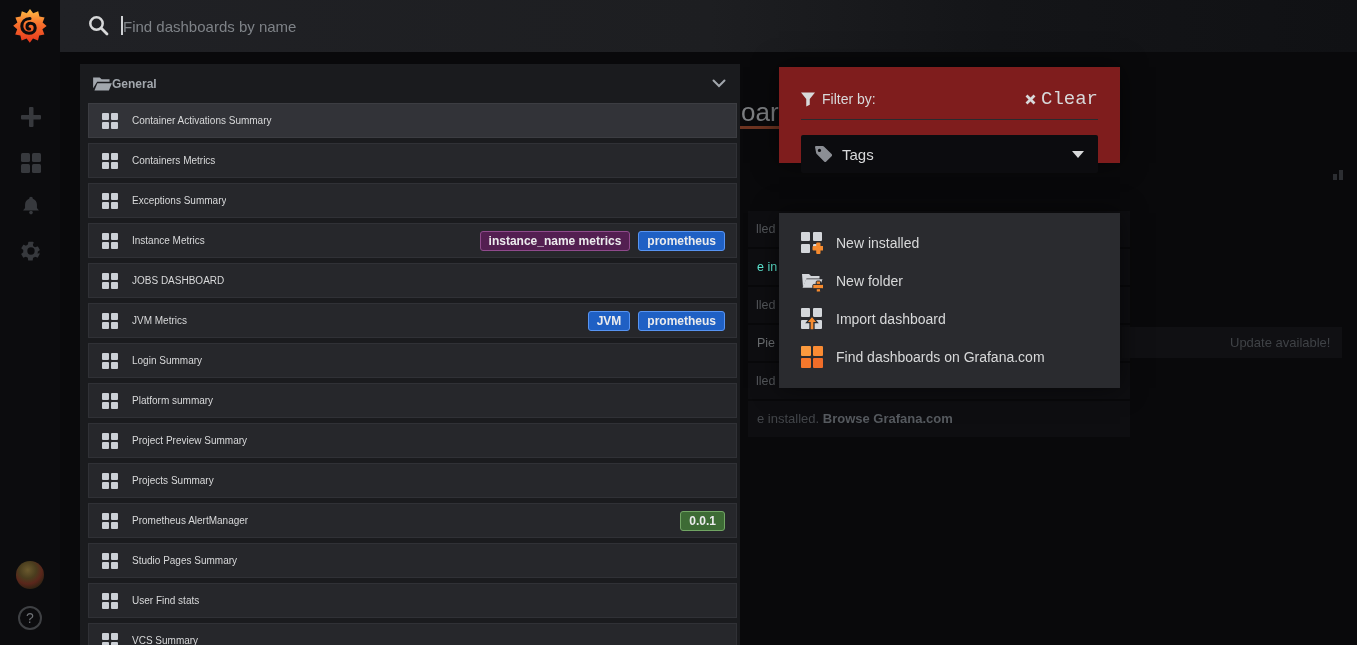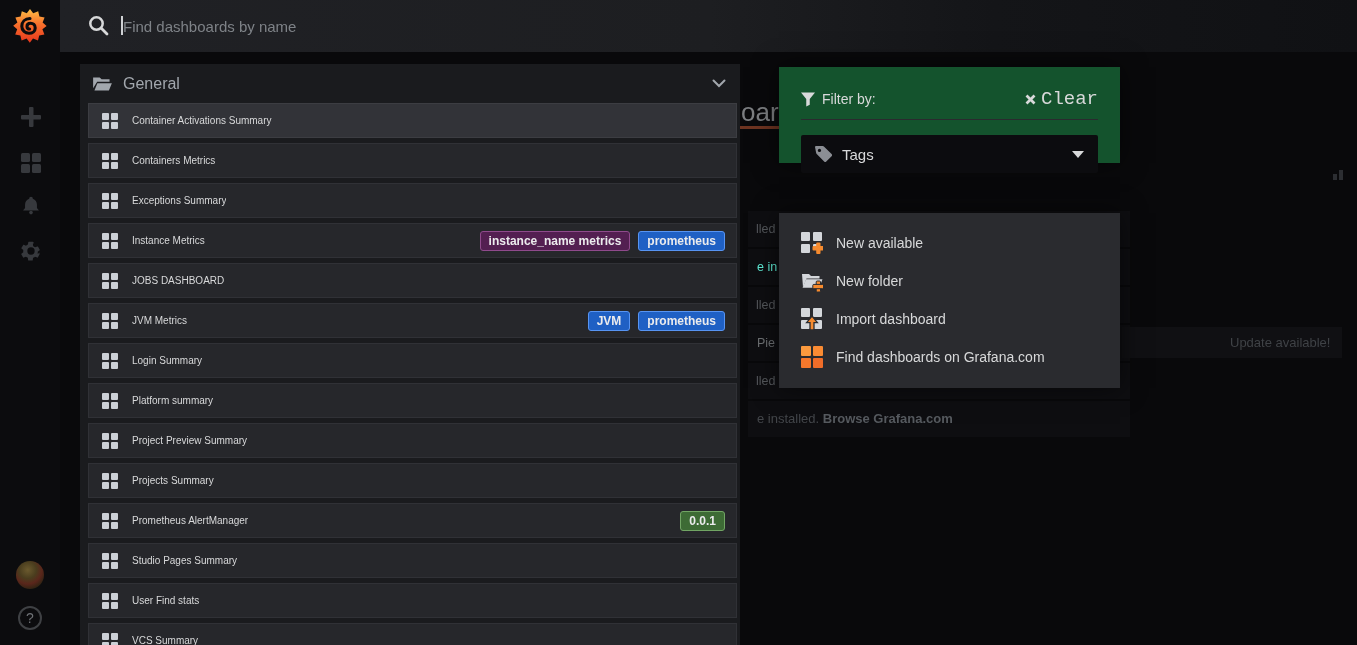--- a/index.html
+++ b/index.html
@@ -36,33 +36,33 @@
     background:linear-gradient(90deg,#202125 0%,#1d1e21 50%,#141518 72%,#101114 100%); }
   .search-ic { position:absolute; left:28px; top:15px; }
   .search-input { position:absolute; left:63px; top:10px; width:640px; height:32px; background:transparent;
     border:none; outline:none; color:#d8d9da; font-size:15px; font-family:"Liberation Sans",sans-serif; }
   .search-input::placeholder { color:#7e8287; opacity:1; }
   .text-caret { position:absolute; left:61px; top:16px; width:1.5px; height:19px; background:#cfd1d4; }
 
   
   .results { position:absolute; left:80px; top:64px; width:660px; height:581px; background:#1a1b1e; z-index:4; }
   .results-header { height:39px; display:flex; align-items:center; padding:0 14px 0 13px; cursor:pointer; }
-  .folder-label { margin-left:11px; font-size:16px; color:#a2a7ad; }
+  .folder-label { font-size:12px; color:#a2a7ad;font-weight:bold; }
   .header-chevron { margin-left:auto; display:flex; }
   .row { margin:0 3px 5px 8px; height:35px; background:#26272b; border:1px solid #303136;
     display:flex; align-items:center; padding:0 11px 0 13px; cursor:pointer; }
   .row.selected { background:#323338; border-color:#3c3d42; }
   .row-grid-ic { display:flex; flex:none; }
   .row-title { margin-left:14px; font-size:10px; color:#d8d9da; white-space:nowrap; overflow:hidden; }
   .row-tags { margin-left:auto; display:flex; gap:8px; }
   .tag { font-size:12px; font-weight:bold; color:#ebebed; padding:2px 8px; border-radius:3px;
     border:1px solid; white-space:nowrap; cursor:pointer; }
 
   
-  .filter-panel { position:absolute; left:779px; top:67px; width:341px; height:96px; background:#14532d;
+  .filter-panel { position:absolute; left:779px; top:67px; width:341px; height:96px; background:#7f1d1d;
     z-index:7; box-shadow:0 0 24px rgba(0,0,0,.55); }
   .fp-row { display:flex; align-items:center; margin:21px 22px 0 22px; }
   .fp-label { margin-left:7px; font-size:14px; color:#d8d9da; }
   .clear-btn { margin-left:auto; display:flex; align-items:center; gap:5px; font-size:19px;
     color:#d8d9da; cursor:pointer;font-family:Liberation Mono, monospace; }
   .fp-divider { margin:9px 22px 0 22px; border-top:1px solid #2a2b2f; }
   .tags-select { margin:15px 22px 0 22px; height:38px; background:#0c0c0f; border-radius:2px;
     display:flex; align-items:center; padding:0 14px; cursor:pointer; }
   .tags-select-label { margin-left:10px; font-size:15px; color:#d8d9da; }
   .caret-down { margin-left:auto; width:0; height:0; border-left:6px solid transparent;
@@ -410,21 +410,21 @@
               <rect x="12" y="0" width="9" height="9" rx="1"></rect>
               <rect x="0" y="12" width="9" height="9" rx="1"></rect>
               <rect x="12" y="12" width="5" height="5" rx="1"></rect>
             </g>
             <g fill="#f68b2f">
               <rect x="15.2" y="10.5" width="4.3" height="11.5" rx="1"></rect>
               <rect x="11.5" y="14.1" width="11.5" height="4.3" rx="1"></rect>
             </g>
           </svg>
         </span>
-        <span class="menu-item-label">New available</span>
+        <span class="menu-item-label">New installed</span>
       </div>
       <div class="menu-item">
         <span class="menu-ic">
           <svg width="22" height="22" viewBox="0 0 22 22">
             <path fill="#d4d7db" d="M1 4 h7 l2 2 h8.5 v2.5 h-13 L2 17.5 z"></path>
             <path fill="#d4d7db" d="M5 9.2 H21.5 L18.2 17.8 H1.6 z"></path>
             <g fill="#f68b2f" stroke="#2a2b2f" stroke-width="1">
               <rect x="15.2" y="11" width="4.3" height="11" rx="1"></rect>
               <rect x="11.8" y="14.4" width="11" height="4.3" rx="1"></rect>
             </g>

